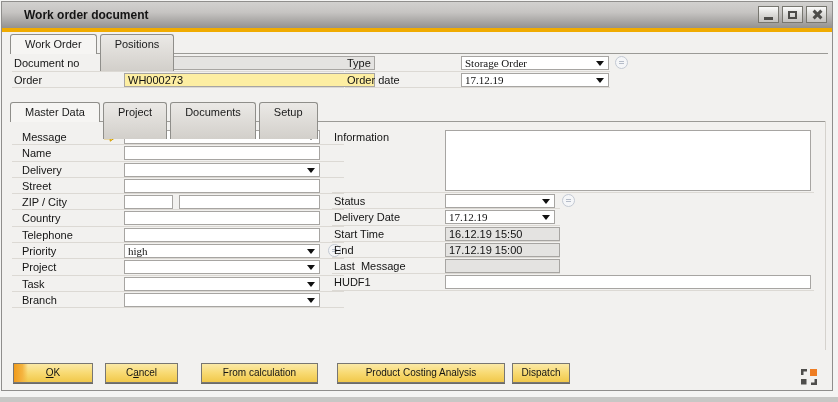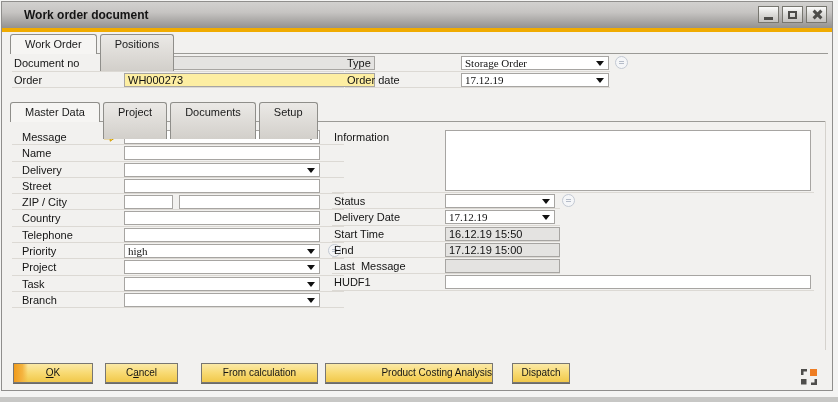--- a/index.html
+++ b/index.html
@@ -126,21 +126,21 @@
     font-size: 10px; color: #141414; cursor: pointer; white-space: pre; overflow: hidden;
   }
   .btn u { text-decoration: underline; }
   .btn-ok::before {
     content: ""; position: absolute; left: 0; top: 0; bottom: 0; width: 14px;
     background: linear-gradient(90deg, #f09b1c 0%, #f4b440 60%, rgba(244,196,77,0) 100%);
   }
   .btn-ok   { left: 11px;  width: 80px; }
   .btn-cancel { left: 103px; width: 73px; }
   .btn-fromcalc { left: 199px; width: 117px; }
-  .btn-pca  { left: 323px; width: 168px; text-align: right; }
+  .btn-pca  { left: 335px; width: 168px; }
   .btn-dispatch { left: 510px; width: 58px; }
   .btn span { position: relative; }
 
   .grip { position: absolute; left: 799px; top: 367px; width: 16px; height: 16px; cursor: pointer; }
 </style>
 </head>
 <body>
 
 <div class="win">
 

